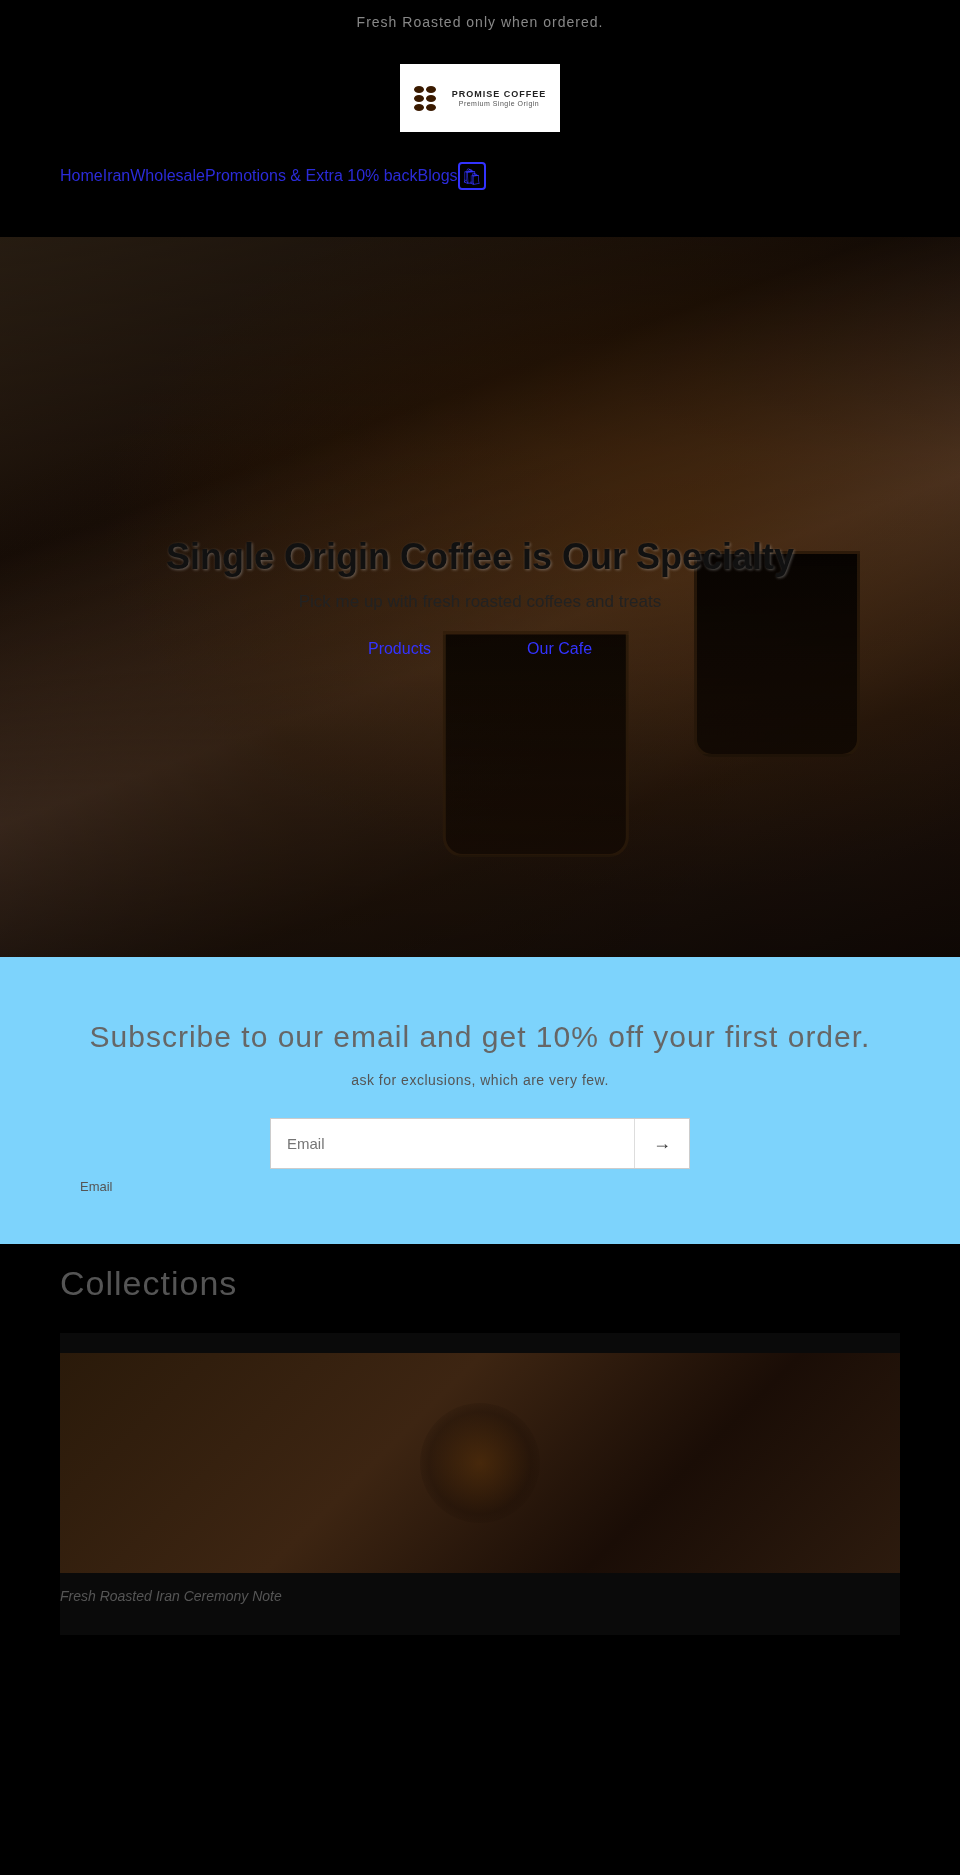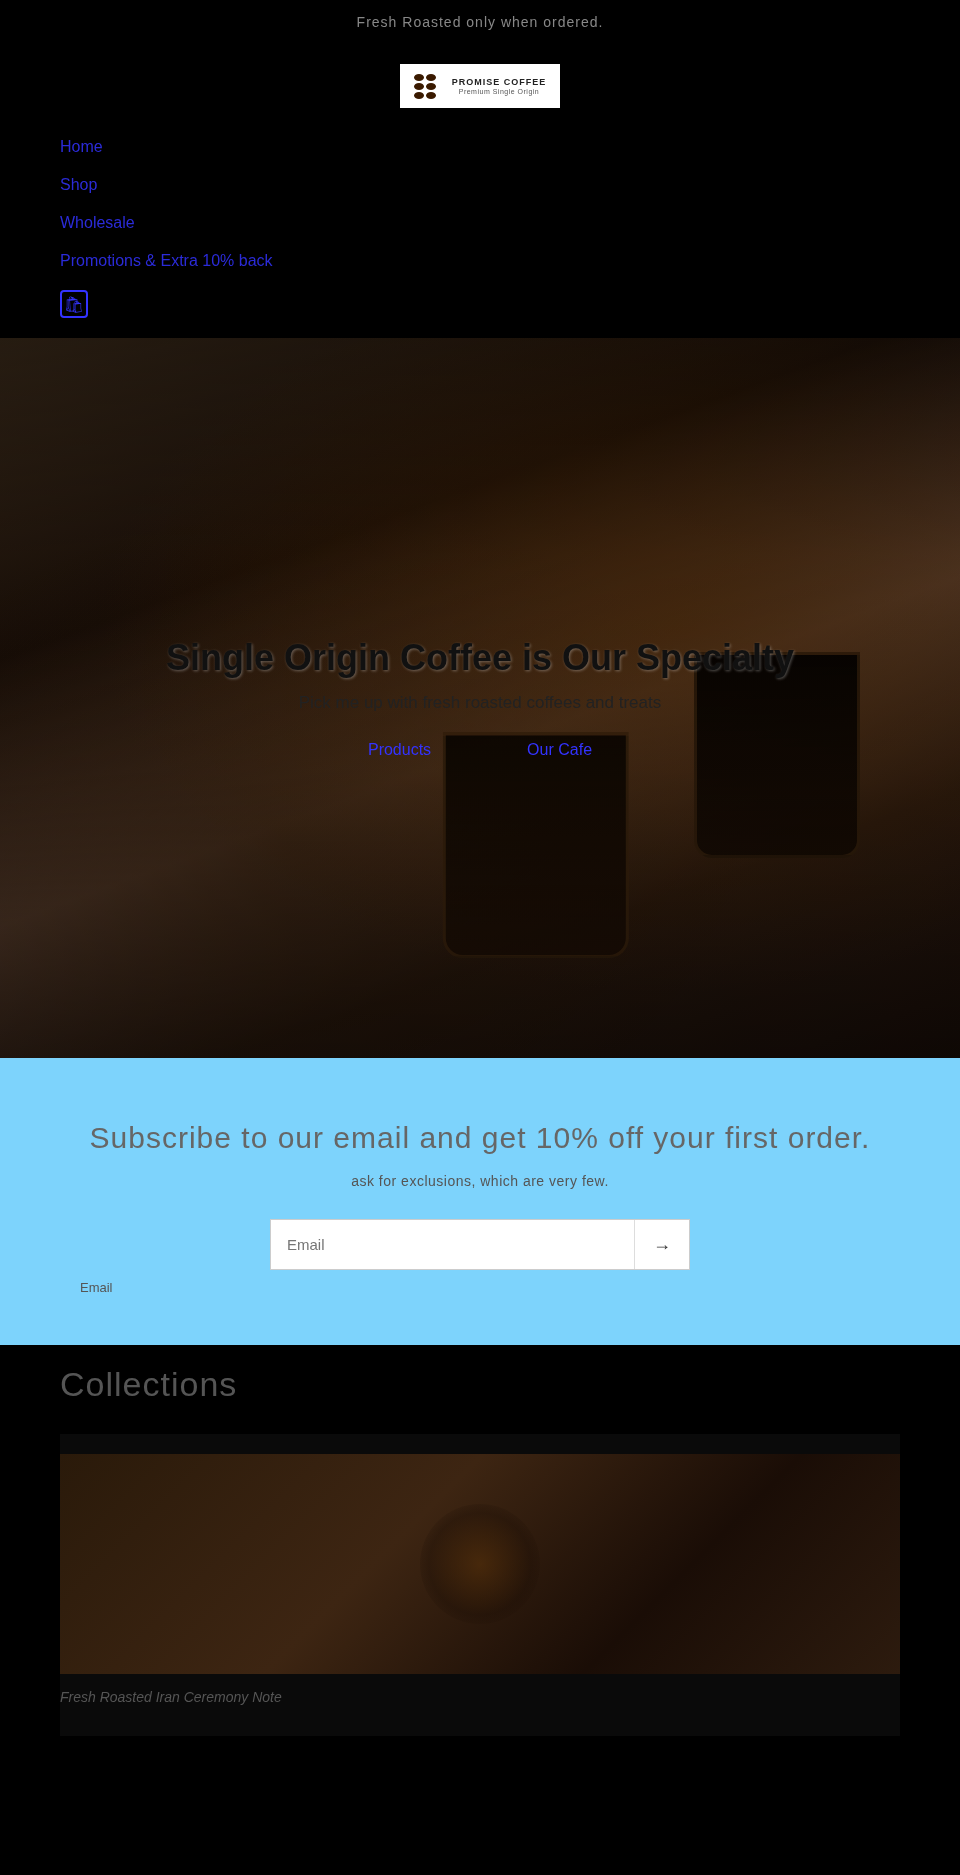--- a/index.html
+++ b/index.html
@@ -24,21 +24,21 @@
     
     .logo-area {
       background: #000;
       display: flex;
       justify-content: center;
       padding: 20px 0 10px;
     }
     .logo-box {
       background: #fff;
       width: 160px;
-      height: 44px;
+      height: 68px;
       display: flex;
       align-items: center;
       justify-content: center;
       position: relative;
       padding: 4px 12px;
     }
     .logo-img-placeholder {
       display: flex;
       align-items: center;
       gap: 8px;
@@ -67,24 +67,25 @@
     }
     .logo-sub {
       font-size: 7px;
       color: #555;
       letter-spacing: 0.5px;
     }
 
     
     .nav-area {
       background: #000;
-      padding: 10px 60px 10px;
-      display: flex;
-      flex-direction: column;
+      padding: 10px 60px 37px;
+      display: flex;
+      flex-direction: row;
       gap: 0;
+      align-items: center;
     }
     .nav-link {
       color: #3333ff;
       font-size: 16px;
       padding: 10px 0;
       text-decoration: none;
       display: block;
       cursor: pointer;
       font-weight: normal;
       opacity: 0.85;
@@ -318,23 +319,24 @@
       <div class="logo-text-block">
         <div class="logo-title">PROMISE COFFEE</div>
         <div class="logo-sub">Premium Single Origin</div>
       </div>
     </div>
   </div>
 </div>
 
 <nav class="nav-area">
   <a class="nav-link" href="#">Home</a>
-  <a class="nav-link" href="#">Shop</a>
+  <a class="nav-link" href="#">Iran</a>
   <a class="nav-link" href="#">Wholesale</a>
   <a class="nav-link" href="#">Promotions &amp; Extra 10% back</a>
+  <a class="nav-link" href="#">Blogs</a>
   <div class="nav-icon">
     <div class="cart-icon">
       <span class="cart-icon-inner">🛍</span>
     </div>
   </div>
 </nav>
 
 <section class="hero-section">
   <div class="hero-photo"></div>
   <div class="hero-bg"></div>

